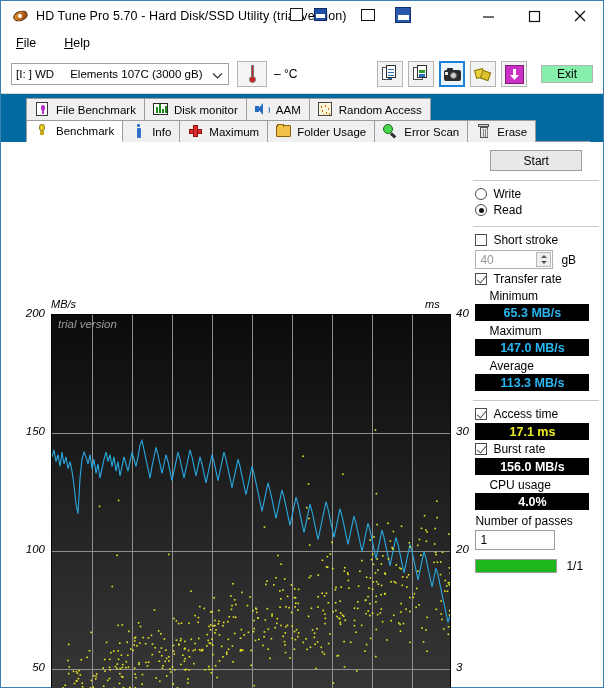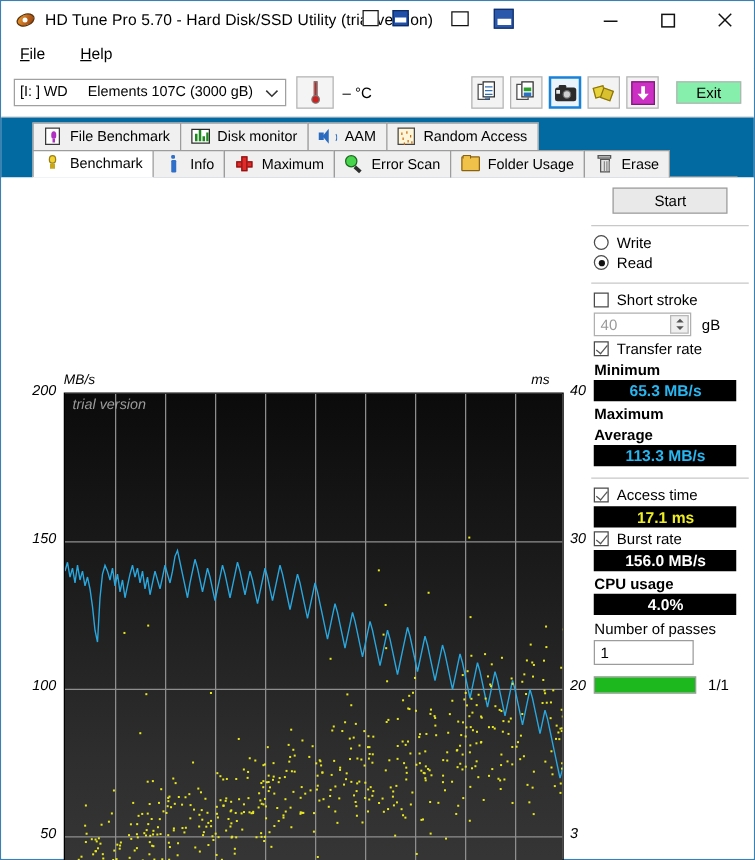--- a/index.html
+++ b/index.html
@@ -191,21 +191,21 @@
   }
   .spin .val{font-size:12px;color:#999;padding-left:4px;}
   .spin .arrows{
     position:absolute;right:1px;top:1px;width:15px;height:15px;background:#efefef;border:1px solid #b8b8b8;
     box-sizing:border-box;display:flex;flex-direction:column;align-items:center;justify-content:space-around;
   }
   .spin .arrows i{width:0;height:0;border-left:3px solid transparent;border-right:3px solid transparent;}
   .spin .arrows i.up{border-bottom:3.5px solid #555;}
   .spin .arrows i.dn{border-top:3.5px solid #555;}
   .unit{font-size:12px;margin-left:8px;}
-  .stat-label{font-size:12px;margin:3px 0 1px 6px;font-weight:bold;}
+  .stat-label{font-size:12px;margin:3px 0 1px 20px;}
   .stat-box{
     width:114px;height:17px;margin:0 0 2px 6px;background:#000;display:flex;align-items:center;
     justify-content:center;font-weight:bold;font-size:12.5px;
   }
   .stat-box.cyan{color:#27b6f0;}
   .stat-box.yellow{color:#eeee22;}
   .stat-box.white{color:#ffffff;}
   .passes-label{font-size:12px;margin:4px 0 2px 6px;}
   .pass-spin{
     width:80px;height:20px;margin-left:6px;border:1px solid #9c9c9c;background:#fff;box-sizing:border-box;
@@ -391,32 +391,32 @@
         <span class="tico">
             <i class="ic-cross">
               <i class="h"></i>
               <i class="v"></i>
             </i>
           </span>
         <span>Maximum</span>
       </div>
       <div class="tab">
         <span class="tico">
+            <i class="ic-folder"></i>
+          </span>
+        <span>Folder Usage</span>
+      </div>
+      <div class="tab">
+        <span class="tico">
             <i class="ic-mag">
               <i class="lens"></i>
               <i class="hdl"></i>
             </i>
           </span>
         <span>Error Scan</span>
-      </div>
-      <div class="tab">
-        <span class="tico">
-            <i class="ic-folder"></i>
-          </span>
-        <span>Folder Usage</span>
       </div>
       <div class="tab">
         <span class="tico">
             <i class="ic-bin">
               <i class="lid"></i>
               <i class="bd"></i>
             </i>
           </span>
         <span>Erase</span>
       </div>
@@ -1055,20 +1055,21 @@
       </div>
 
       <div class="check-row">
         <span class="cbox on"></span>
         <span>Transfer rate</span>
       </div>
 
       <div class="stat-label">Minimum</div>
       <div class="stat-box cyan">65.3 MB/s</div>
       <div class="stat-label">Maximum</div>
+      <div class="stat-box cyan">147.0 MB/s</div>
       <div class="stat-label">Average</div>
       <div class="stat-box cyan">113.3 MB/s</div>
 
       <div class="hr"></div>
 
       <div class="check-row">
         <span class="cbox on"></span>
         <span>Access time</span>
       </div>
       <div class="stat-box yellow">17.1 ms</div>

